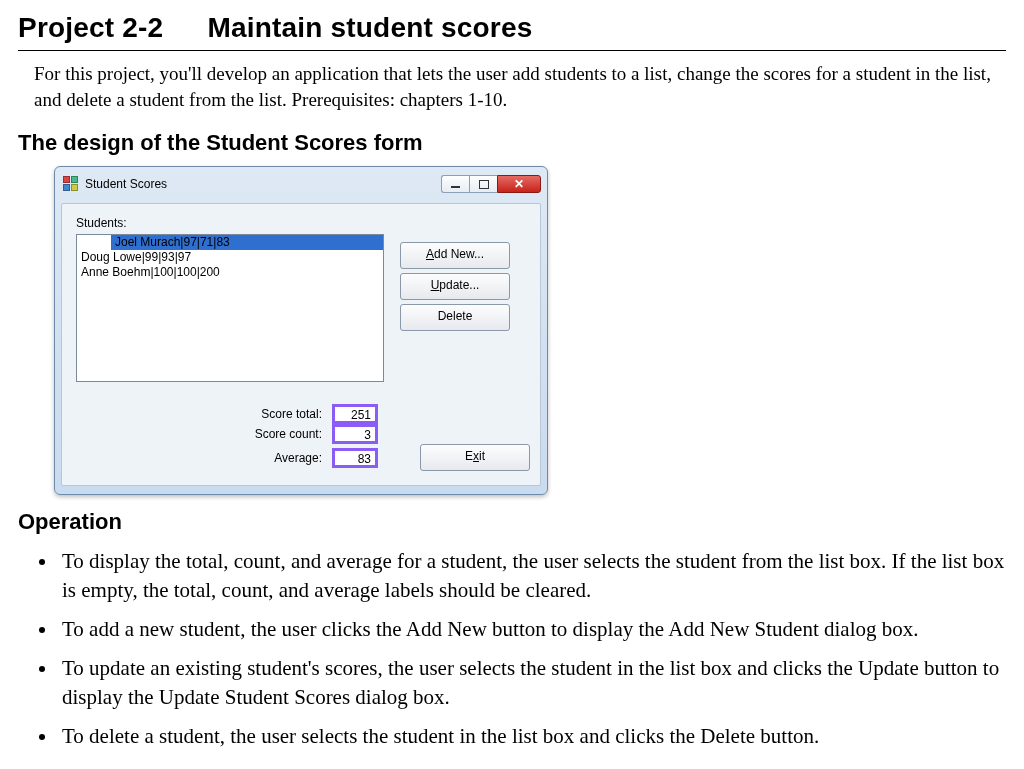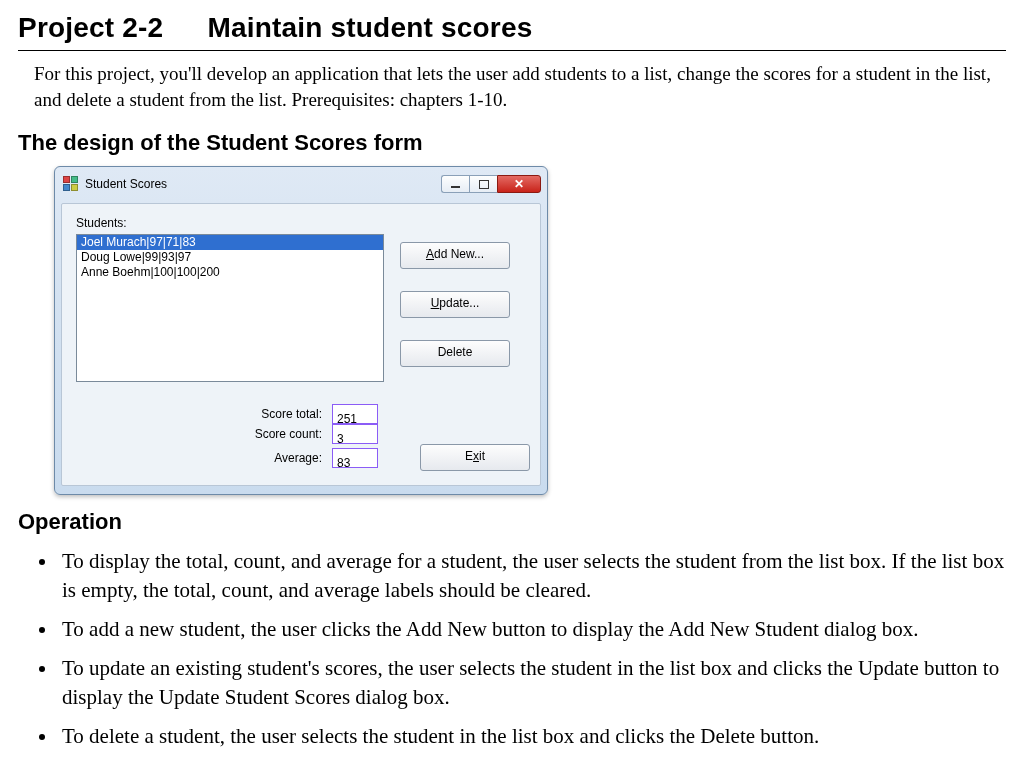--- a/index.html
+++ b/index.html
@@ -107,23 +107,23 @@
   .row1 { display: flex; gap: 16px; }
   .listbox {
     width: 306px; height: 146px;
     background: #fff;
     border: 1px solid #7a8a9a;
     box-shadow: inset 1px 1px 0 #fff;
     font-size: 12px;
     overflow: hidden;
   }
   .listbox .item { padding: 0 4px; line-height: 15px; white-space: pre; }
-  .listbox .item.selected { background: #2f6fd0; color: #ffffff; }
-
-  .btn-col { display: flex; flex-direction: column; gap: 22px; padding-top: 8px; }
+  .listbox .item.selected { background: #2f6fd0; color: #000000; margin-left: 34px; }
+
+  .btn-col { display: flex; flex-direction: column; gap: 4px; padding-top: 8px; }
   .win-btn {
     width: 108px; height: 25px;
     background: linear-gradient(#fdfdfd,#e6e9ee);
     border: 1px solid #8a98a8;
     border-radius: 3px;
     font-family: "Segoe UI", Tahoma, Arial, sans-serif;
     font-size: 12px;
     text-align: center;
     line-height: 23px;
     cursor: default;
@@ -133,24 +133,25 @@
   .stats {
     margin-top: 22px;
     display: grid;
     grid-template-columns: 256px 60px 1fr;
     align-items: center;
   }
   .stat-label { text-align: right; padding-right: 10px; font-size: 12px; }
   .stat-box {
     width: 46px; height: 20px;
     background: #fff;
-    border: 1px solid #8b5cf6;
-    font-size: 12px;
-    padding: 7px 4px;
+    border: 3px solid #8b5cf6;
+    font-size: 12px;
+    padding: 1px 4px;
     box-sizing: border-box;
+    text-align: right;
   }
   .exit-cell { grid-column: 3; grid-row: 3; display: flex; justify-content: flex-start; padding-left: 28px; }
 
   
   ul.ops {
     font-size: 21px;
     line-height: 1.38;
     margin: 12px 0 0 0;
     padding-left: 40px;
   }

